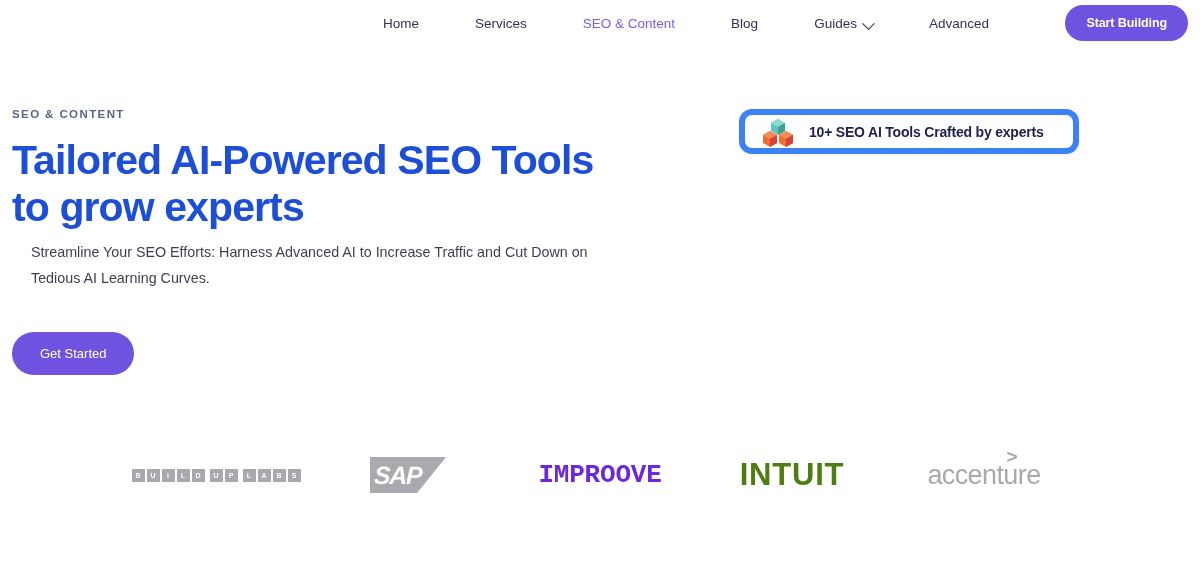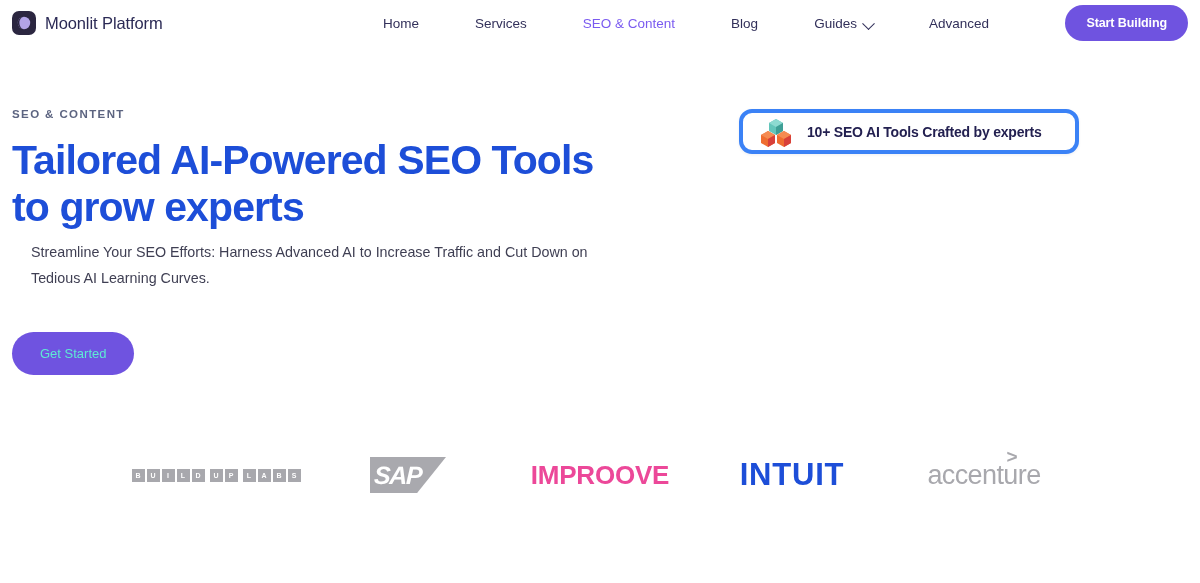--- a/index.html
+++ b/index.html
@@ -104,41 +104,41 @@
   .subhead {
     font-size: 14.3px;
     line-height: 26px;
     color: #3f3f53;
     max-width: 580px;
     margin-left: 19px;
   }
   .get-started {
     margin-top: 41px;
     background: #6f53e0;
-    color: #5eead4;
+    color: #ffffff;
     font-size: 13px;
     border: none;
     border-radius: 26px;
     padding: 14px 28px;
     cursor: pointer;
   }
 
   
   .cards {
     position: absolute;
     left: 739px;
     top: 1px;
     width: 340px;
     display: flex;
     flex-direction: column;
     gap: 7px;
   }
   .card {
     background: #ffffff;
-    border: 4px solid #3b82f6;
+    border: 6px solid #3b82f6;
     border-radius: 13px;
     height: 45px;
     display: flex;
     align-items: center;
     padding: 0 16px;
     box-shadow: 0 1px 3px rgba(30,25,70,0.07);
     cursor: pointer;
   }
   .card-icon { width: 34px; height: 32px; flex-shrink: 0; }
   .card-label {
@@ -193,27 +193,28 @@
   .sap-text {
     color: #ffffff;
     font-size: 25px;
     font-weight: bold;
     font-style: italic;
     letter-spacing: -1.4px;
     transform: skewX(-2deg);
   }
 
   .improove {
-    color: #ec4899;
+    color: #6d28d9;
     font-size: 26px;
     font-weight: bold;
     letter-spacing: -0.2px;
+    font-family: Liberation Mono, monospace;
   }
   .intuit {
-    color: #1d4ed8;
+    color: #4d7c0f;
     font-size: 31px;
     font-weight: bold;
     letter-spacing: 0.8px;
   }
   .accenture-wrap { position: relative; display: inline-block; }
   .accenture {
     color: #a8a8ad;
     font-size: 27px;
     letter-spacing: -0.6px;
   }
@@ -224,29 +225,20 @@
     color: #a8a8ad;
     font-size: 19px;
     font-weight: bold;
   }
 </style>
 </head>
 <body>
 
 <div class="header">
 
-  <div class="brand">
-    <span class="logo-mark">
-      <svg width="16" height="16" viewBox="0 0 16 16">
-        <circle cx="8" cy="8" r="6.2" fill="#b3a4e8"></circle>
-        <path d="M8 1.8 A6.2 6.2 0 0 0 8 14.2 A4.6 6.2 0 0 1 8 1.8 Z" fill="#2b2640"></path>
-      </svg>
-    </span>
-    <span class="brand-name">Moonlit Platform</span>
-  </div>
 
   <nav class="nav">
     <div class="nav-item">
       <span>Home</span>
     </div>
     <div class="nav-item">
       <span>Services</span>
     </div>
     <div class="nav-item active">
       <span>SEO &amp; Content</span>

